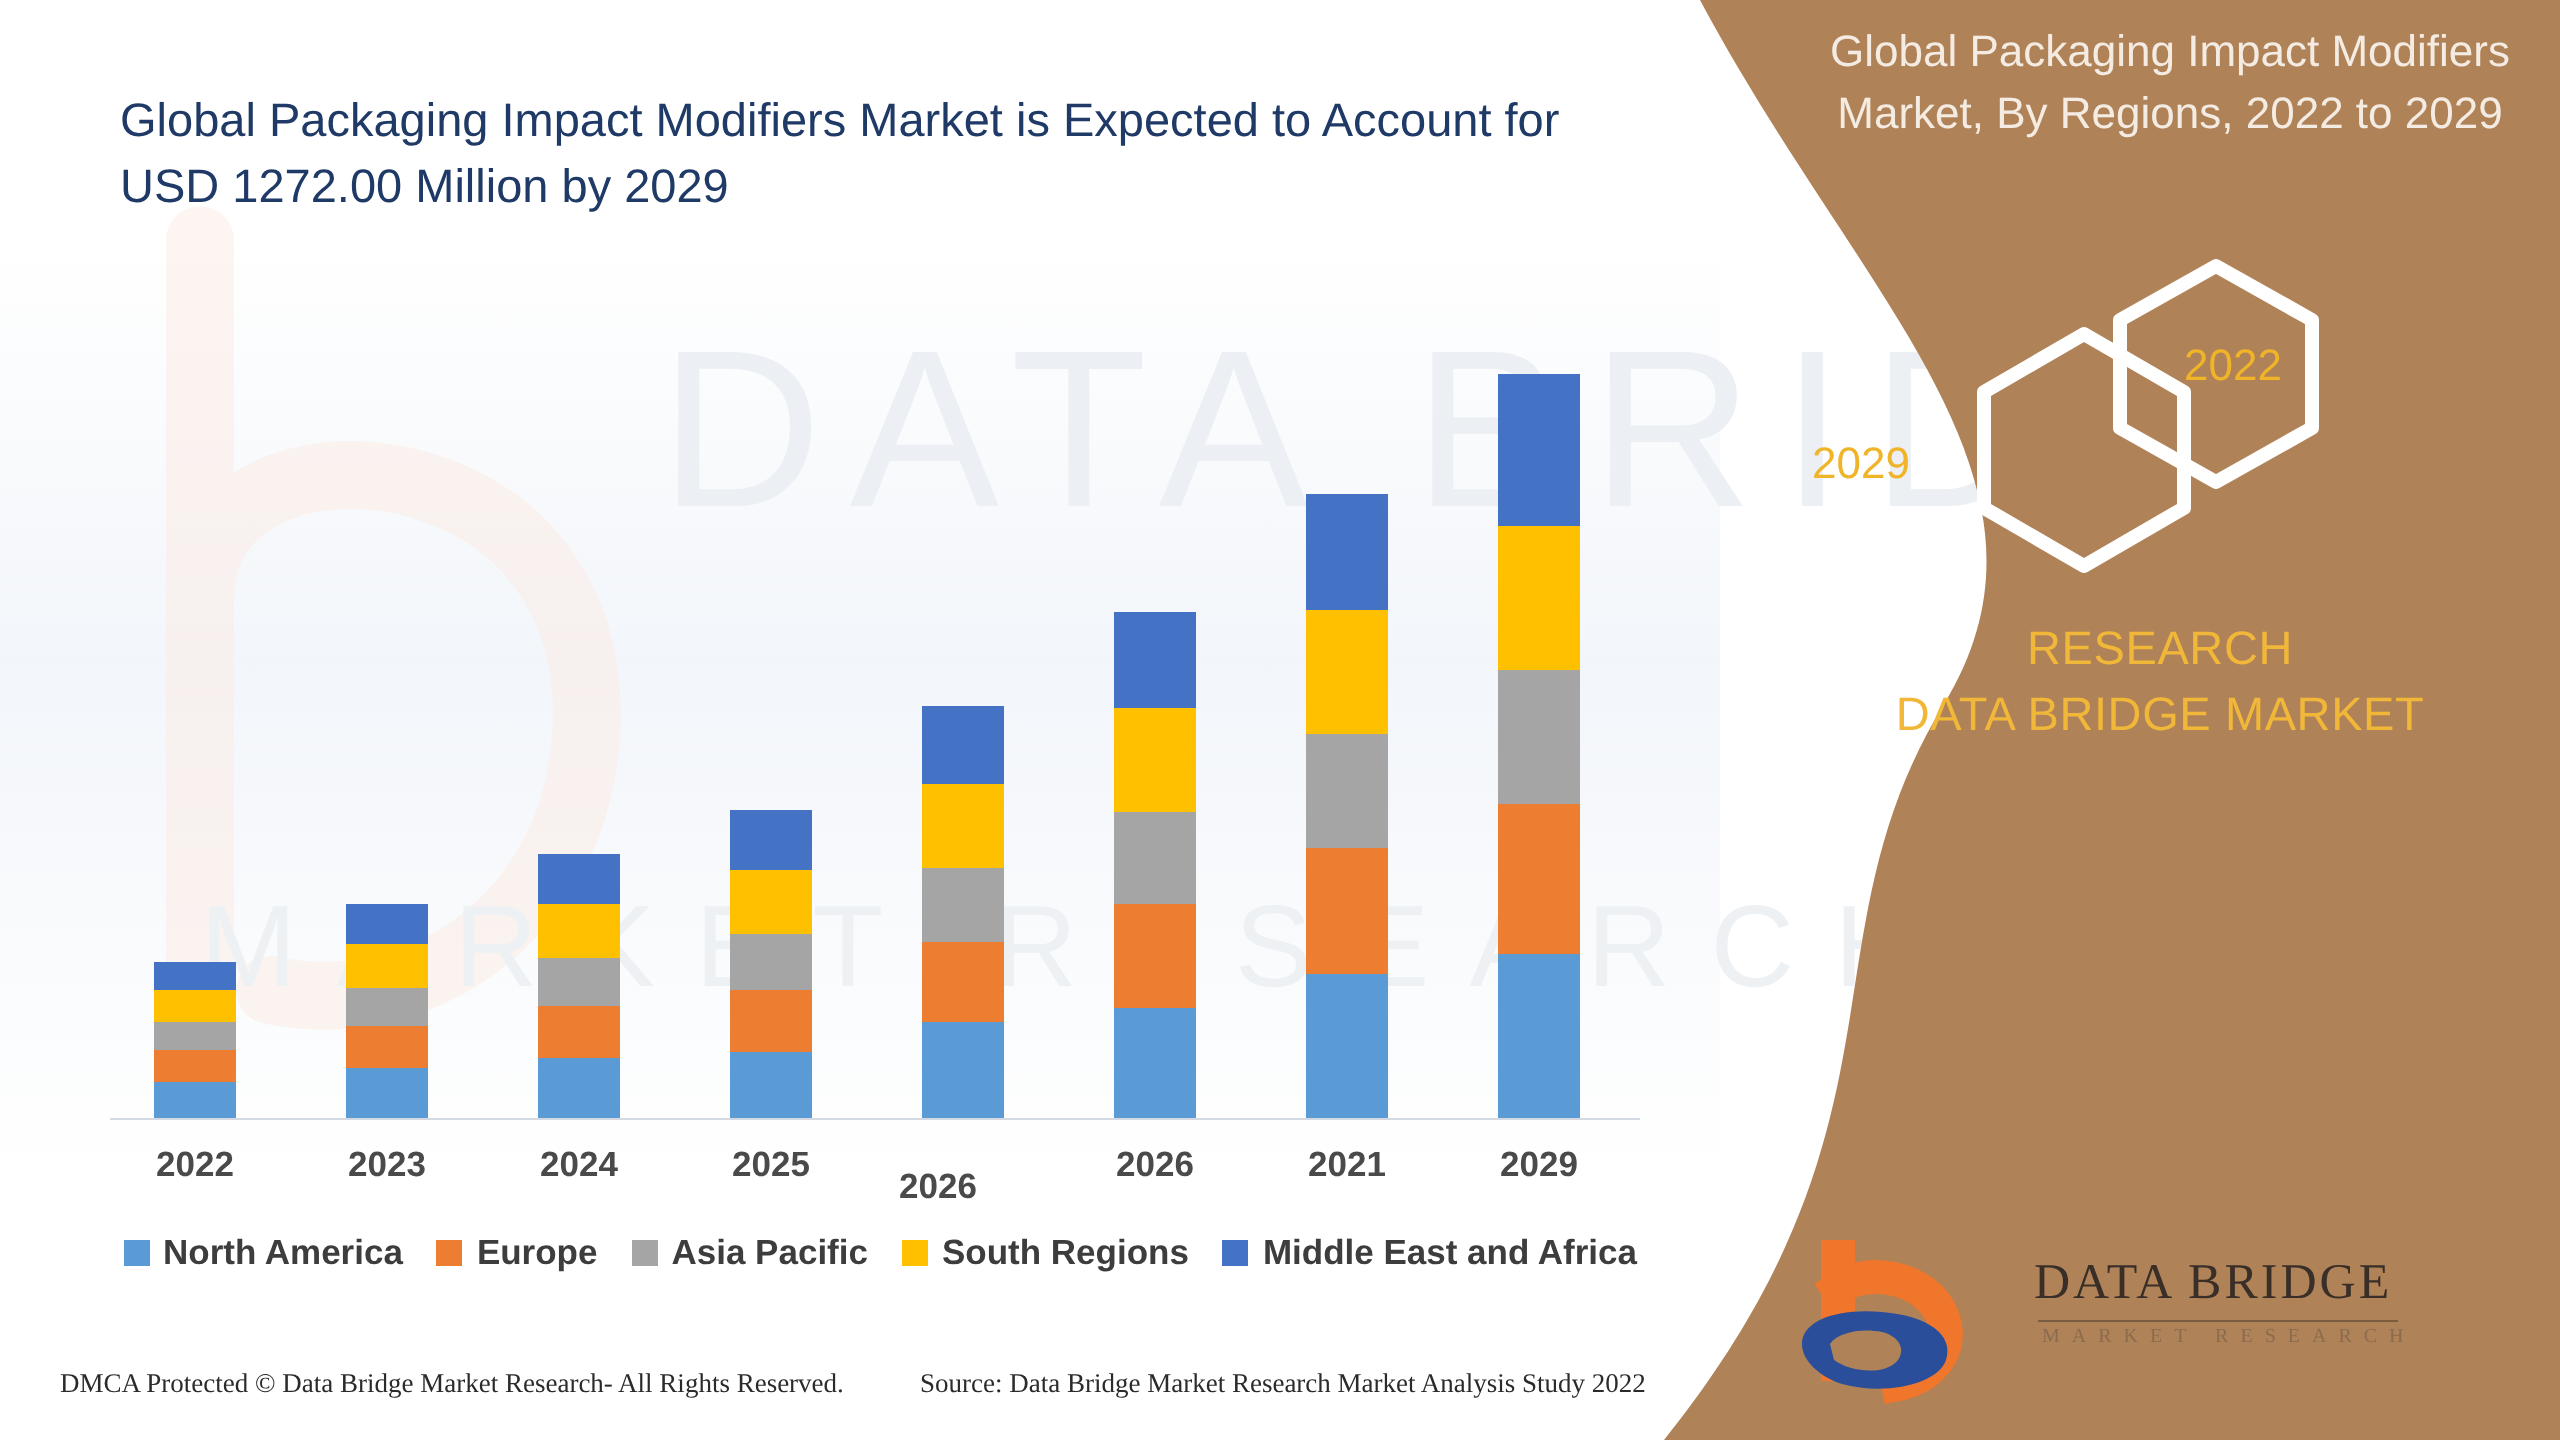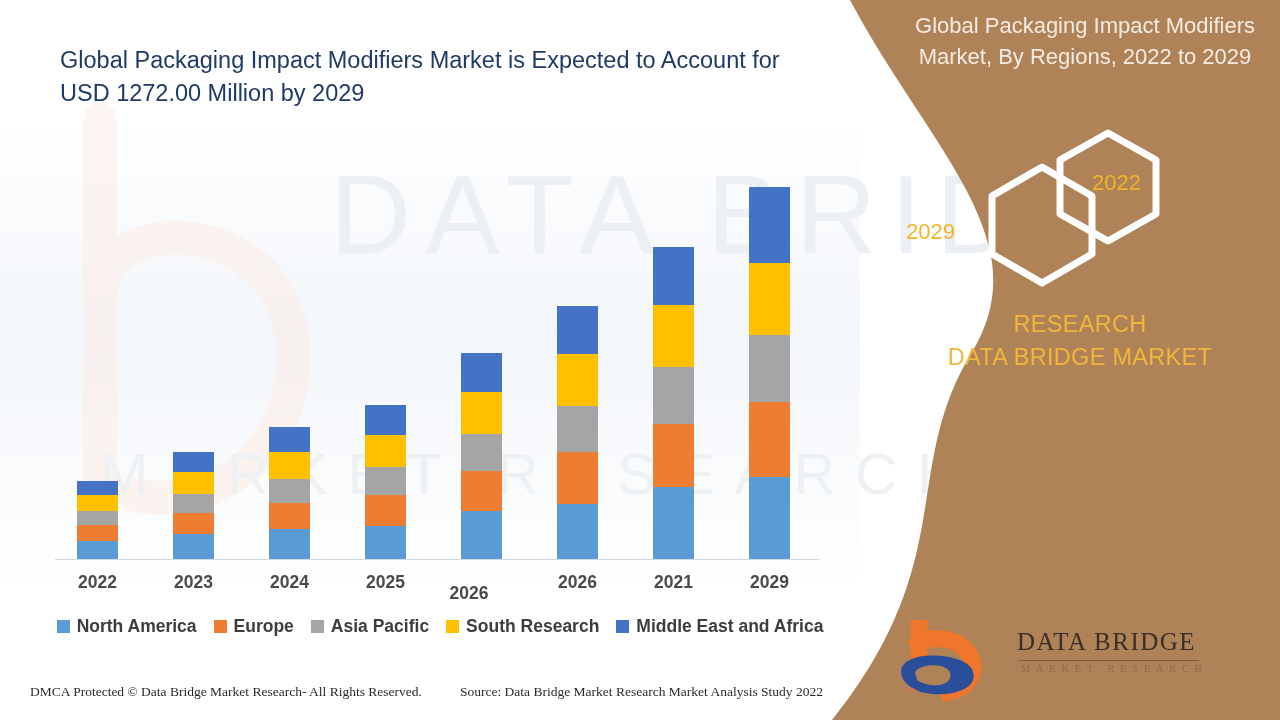--- a/index.html
+++ b/index.html
@@ -286,21 +286,21 @@
       <div class="lg-item">
         <span class="lg-swatch" style="background: rgb(237, 125, 49);"></span>
         <span class="lg-text">Europe</span>
       </div>
       <div class="lg-item">
         <span class="lg-swatch" style="background: rgb(165, 165, 165);"></span>
         <span class="lg-text">Asia Pacific</span>
       </div>
       <div class="lg-item">
         <span class="lg-swatch" style="background: rgb(255, 192, 0);"></span>
-        <span class="lg-text">South Research</span>
+        <span class="lg-text">South Regions</span>
       </div>
       <div class="lg-item">
         <span class="lg-swatch" style="background: rgb(68, 114, 196);"></span>
         <span class="lg-text">Middle East and Africa</span>
       </div>
     </div>
 
   <div class="footer">
     <div class="f-left">DMCA Protected © Data Bridge Market Research- All Rights Reserved.</div>
     <div class="f-right">Source: Data Bridge Market Research Market Analysis Study 2022</div>

